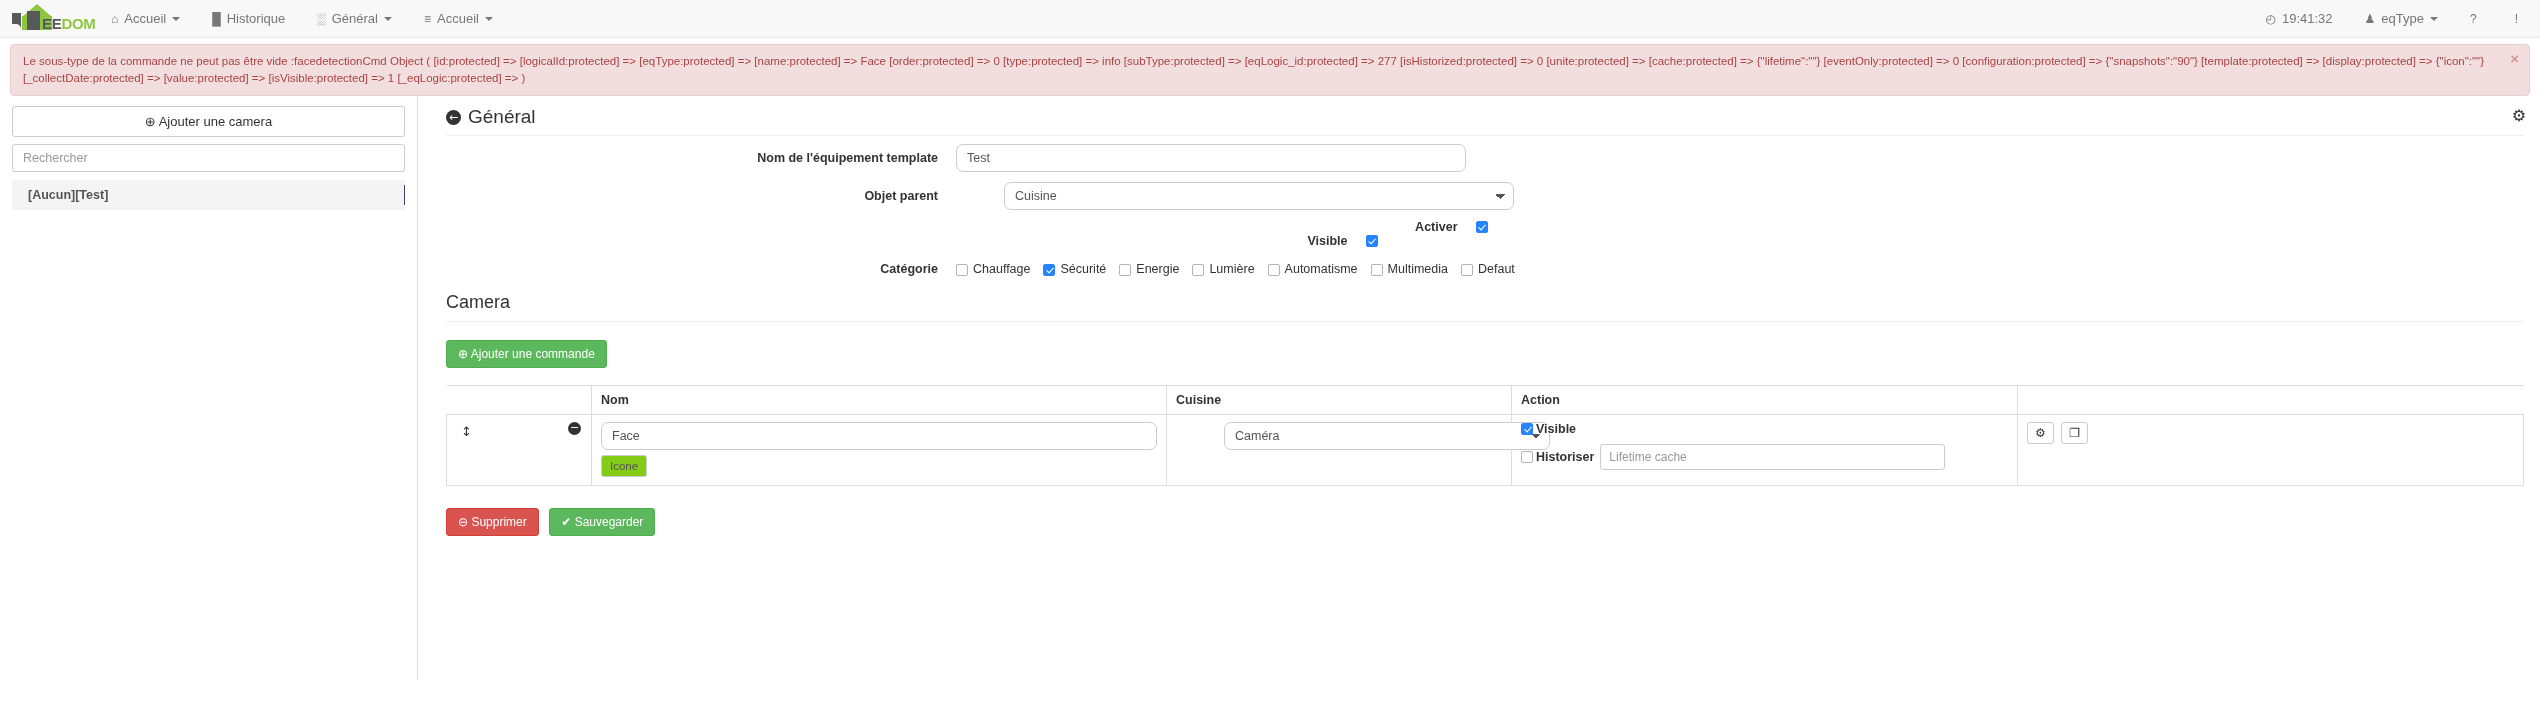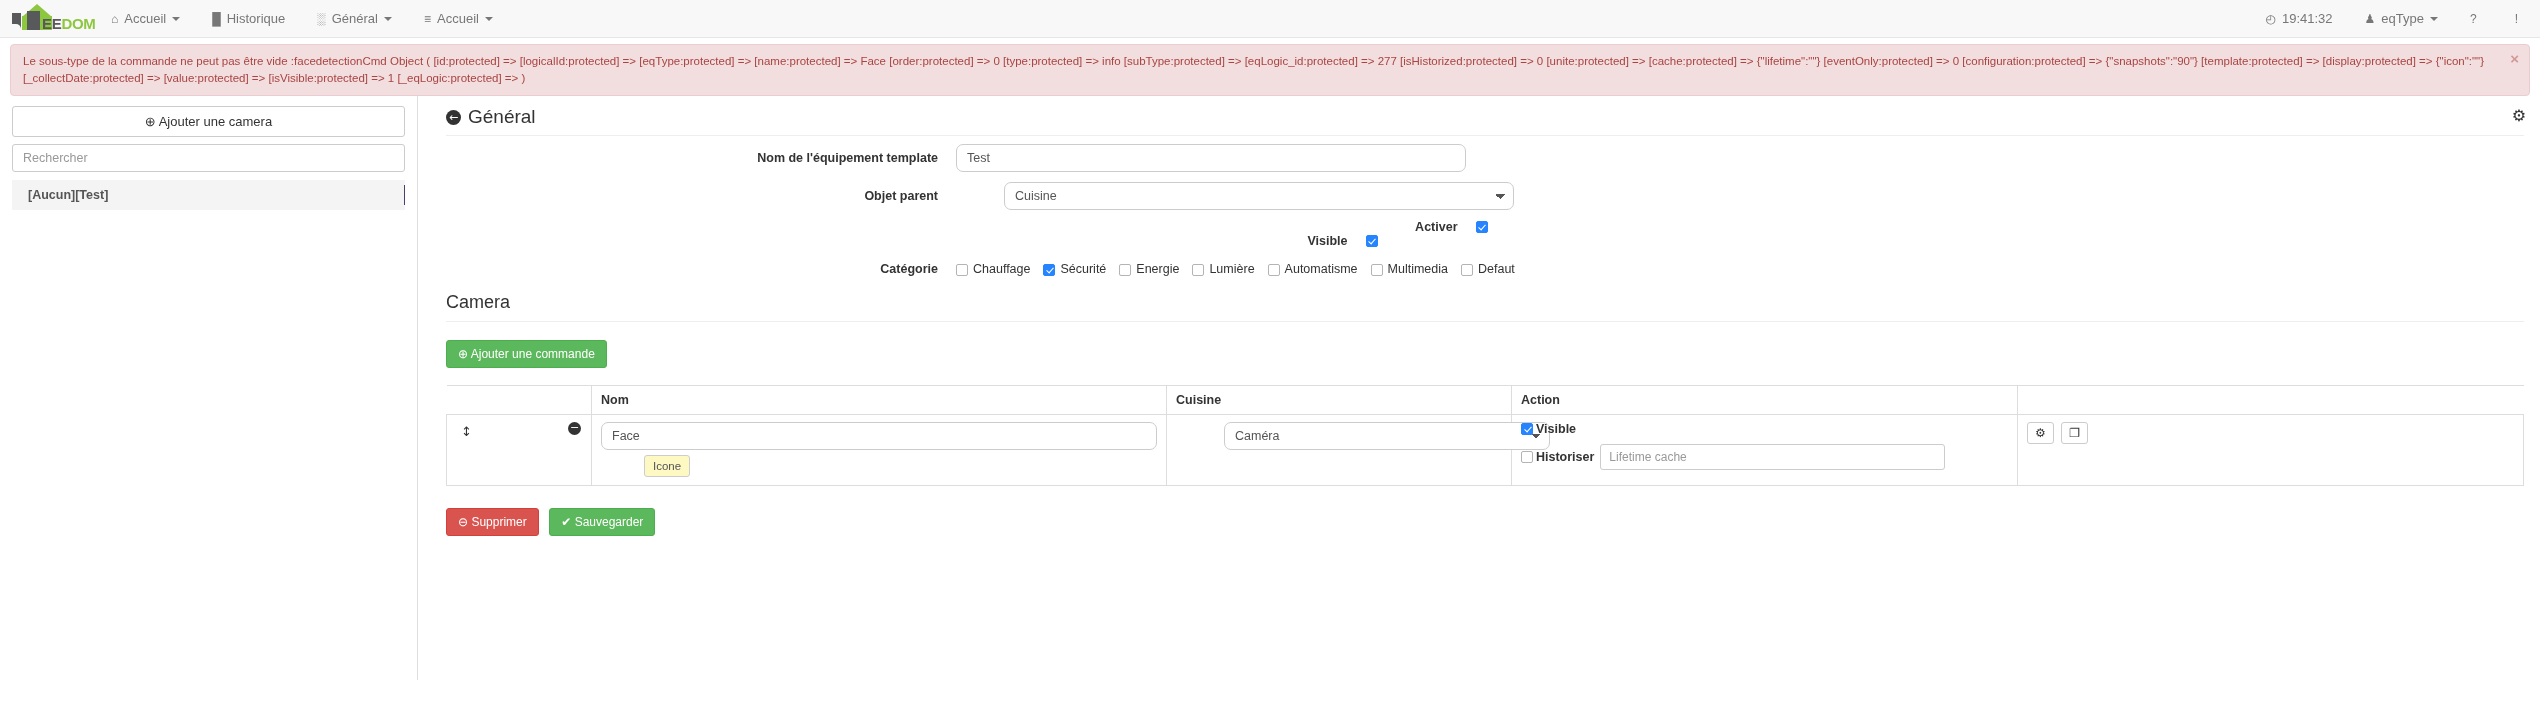--- a/index.html
+++ b/index.html
@@ -324,28 +324,27 @@
     width: 13px; height: 13px; border-radius: 50%;
     background: #333; color: #fff;
     text-align: center; font-size: 11px; line-height: 12px;
     cursor: pointer;
     font-family: "DejaVu Sans", sans-serif;
   }
   .name-input { width: 100%; }
   .btn-icone {
     display: inline-block;
     margin-top: 5px;
-    background: #fef9c3;
+    background: #84cc16;
     border: 1px solid #ccc;
     border-radius: 3px;
     font-size: 11.5px;
     color: #555;
     padding: 4px 8px;
     cursor: pointer;
-    margin-left: 43px;
   }
   .action-line { display: flex; align-items: center; margin-bottom: 8px; }
   .action-line .cb { margin-right: 3px; }
   .action-line .txt { font-size: 12.5px; font-weight: bold; color: #333; }
   .lifetime {
     margin-left: 6px;
     border: 1px solid #ccc;
     border-radius: 3px;
     padding: 4px 8px;
     font-size: 12px;

